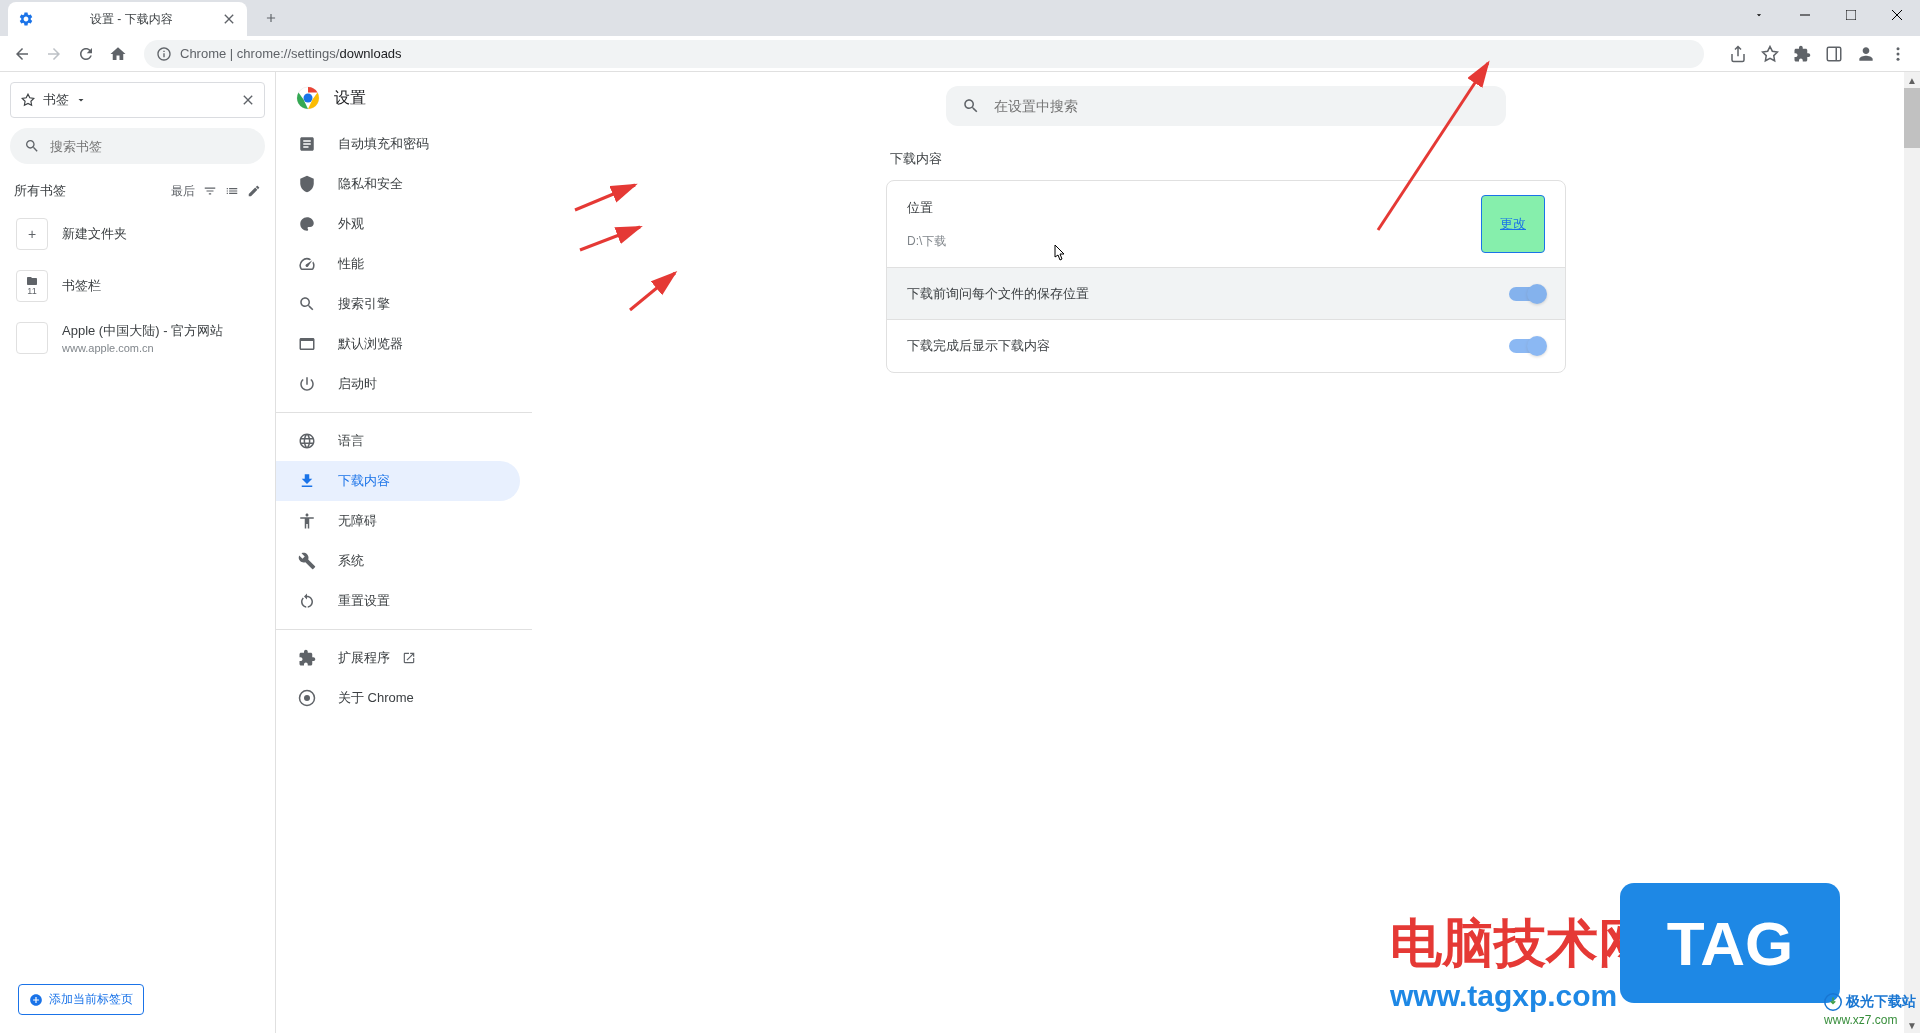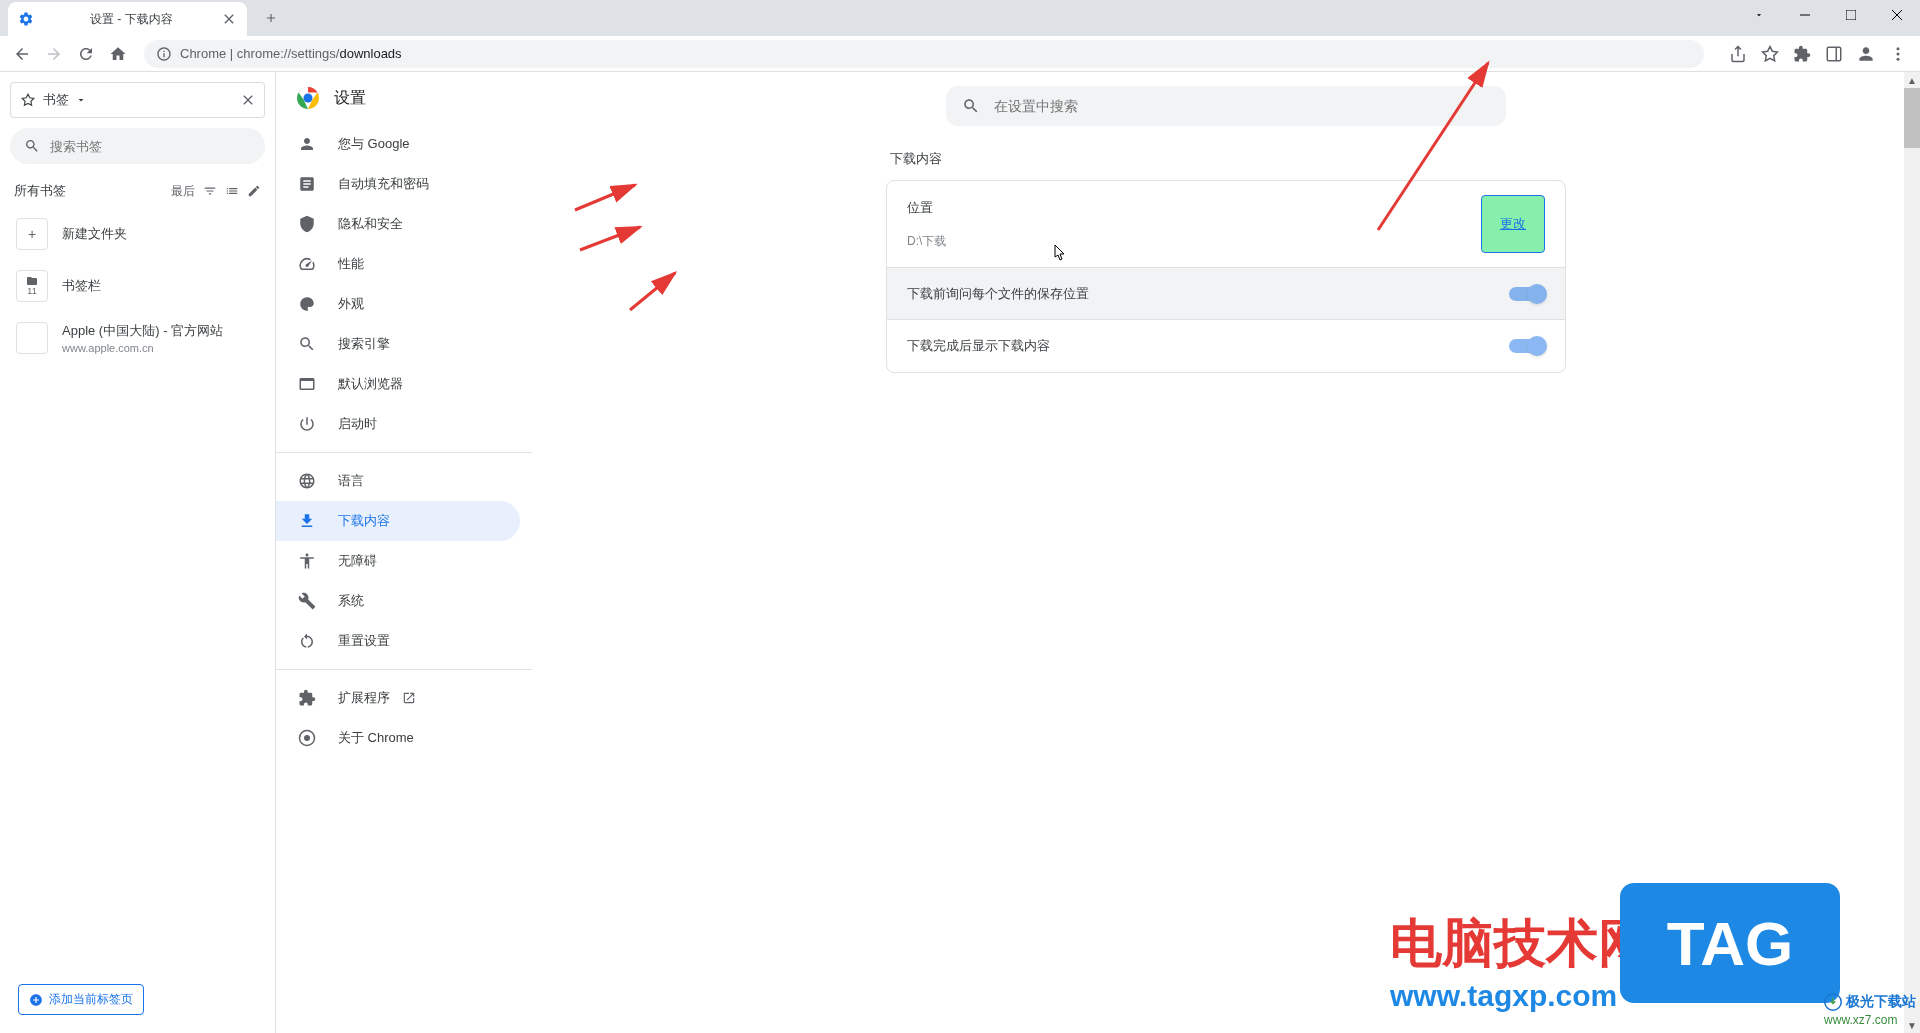--- a/index.html
+++ b/index.html
@@ -275,57 +275,49 @@
           <path d="M24 2 A22 22 0 0 1 43 13 L24 13 Z" fill="#ea4335"></path>
           <path d="M43 13 A22 22 0 0 1 24 46 L33 27 Z" fill="#fbbc04"></path>
           <path d="M24 46 A22 22 0 0 1 5 13 L15 27 Z" fill="#34a853"></path>
         </svg>
       <span class="settings-title-text">设置</span>
     </div>
 
     <div class="nav-item">
         <span class="nav-item-icon">
           <svg width="18" height="18" viewBox="0 0 24 24" fill="currentColor">
-            <path d="M12 12c2.21 0 4-1.79 4-4s-1.79-4-4-4-4 1.79-4 4 1.79 4 4 4zm0 2c-2.67 0-8 1.34-8 4v2h16v-2c0-2.66-5.33-4-8-4z"></path>
-          </svg>
-        </span>
-        <span>您与 Google</span>
-      </div>
-    <div class="nav-item">
-        <span class="nav-item-icon">
-          <svg width="18" height="18" viewBox="0 0 24 24" fill="currentColor">
             <path d="M19 3H5c-1.1 0-2 .9-2 2v14c0 1.1.9 2 2 2h14c1.1 0 2-.9 2-2V5c0-1.1-.9-2-2-2zm-5 14H7v-2h7v2zm3-4H7v-2h10v2zm0-4H7V7h10v2z"></path>
           </svg>
         </span>
         <span>自动填充和密码</span>
       </div>
     <div class="nav-item">
         <span class="nav-item-icon">
           <svg width="18" height="18" viewBox="0 0 24 24" fill="currentColor">
             <path d="M12 1L3 5v6c0 5.55 3.84 10.74 9 12 5.16-1.26 9-6.45 9-12V5l-9-4z"></path>
           </svg>
         </span>
         <span>隐私和安全</span>
+      </div>
+    <div class="nav-item">
+        <span class="nav-item-icon">
+          <svg width="18" height="18" viewBox="0 0 24 24" fill="currentColor">
+            <path d="M12 3c-4.97 0-9 4.03-9 9s4.03 9 9 9c.83 0 1.5-.67 1.5-1.5 0-.39-.15-.74-.39-1.01-.23-.26-.38-.61-.38-.99 0-.83.67-1.5 1.5-1.5H16c2.76 0 5-2.24 5-5 0-4.42-4.03-8-9-8z"></path>
+          </svg>
+        </span>
+        <span>外观</span>
       </div>
     <div class="nav-item">
         <span class="nav-item-icon">
           <svg width="18" height="18" viewBox="0 0 24 24" fill="currentColor">
             <path d="M20.38 8.57l-1.23 1.85a8 8 0 01-.22 7.58H5.07A8 8 0 0115.58 6.85l1.85-1.23A10 10 0 003.35 19a2 2 0 001.72 1h13.85a2 2 0 001.74-1 10 10 0 00-.27-10.44z"></path>
             <path d="M10.59 15.41a2 2 0 002.83 0l5.66-8.49-8.49 5.66a2 2 0 000 2.83z"></path>
           </svg>
         </span>
         <span>性能</span>
-      </div>
-    <div class="nav-item">
-        <span class="nav-item-icon">
-          <svg width="18" height="18" viewBox="0 0 24 24" fill="currentColor">
-            <path d="M12 3c-4.97 0-9 4.03-9 9s4.03 9 9 9c.83 0 1.5-.67 1.5-1.5 0-.39-.15-.74-.39-1.01-.23-.26-.38-.61-.38-.99 0-.83.67-1.5 1.5-1.5H16c2.76 0 5-2.24 5-5 0-4.42-4.03-8-9-8z"></path>
-          </svg>
-        </span>
-        <span>外观</span>
       </div>
     <div class="nav-item">
         <span class="nav-item-icon">
           <svg width="18" height="18" viewBox="0 0 24 24" fill="currentColor">
             <path d="M15.5 14h-.79l-.28-.27C15.41 12.59 16 11.11 16 9.5 16 5.91 13.09 3 9.5 3S3 5.91 3 9.5 5.91 16 9.5 16c1.61 0 3.09-.59 4.23-1.57l.27.28v.79l5 4.99L20.49 19l-4.99-5zm-6 0C7.01 14 5 11.99 5 9.5S7.01 5 9.5 5 14 7.01 14 9.5 11.99 14 9.5 14z"></path>
           </svg>
         </span>
         <span>搜索引擎</span>
       </div>
     <div class="nav-item">

